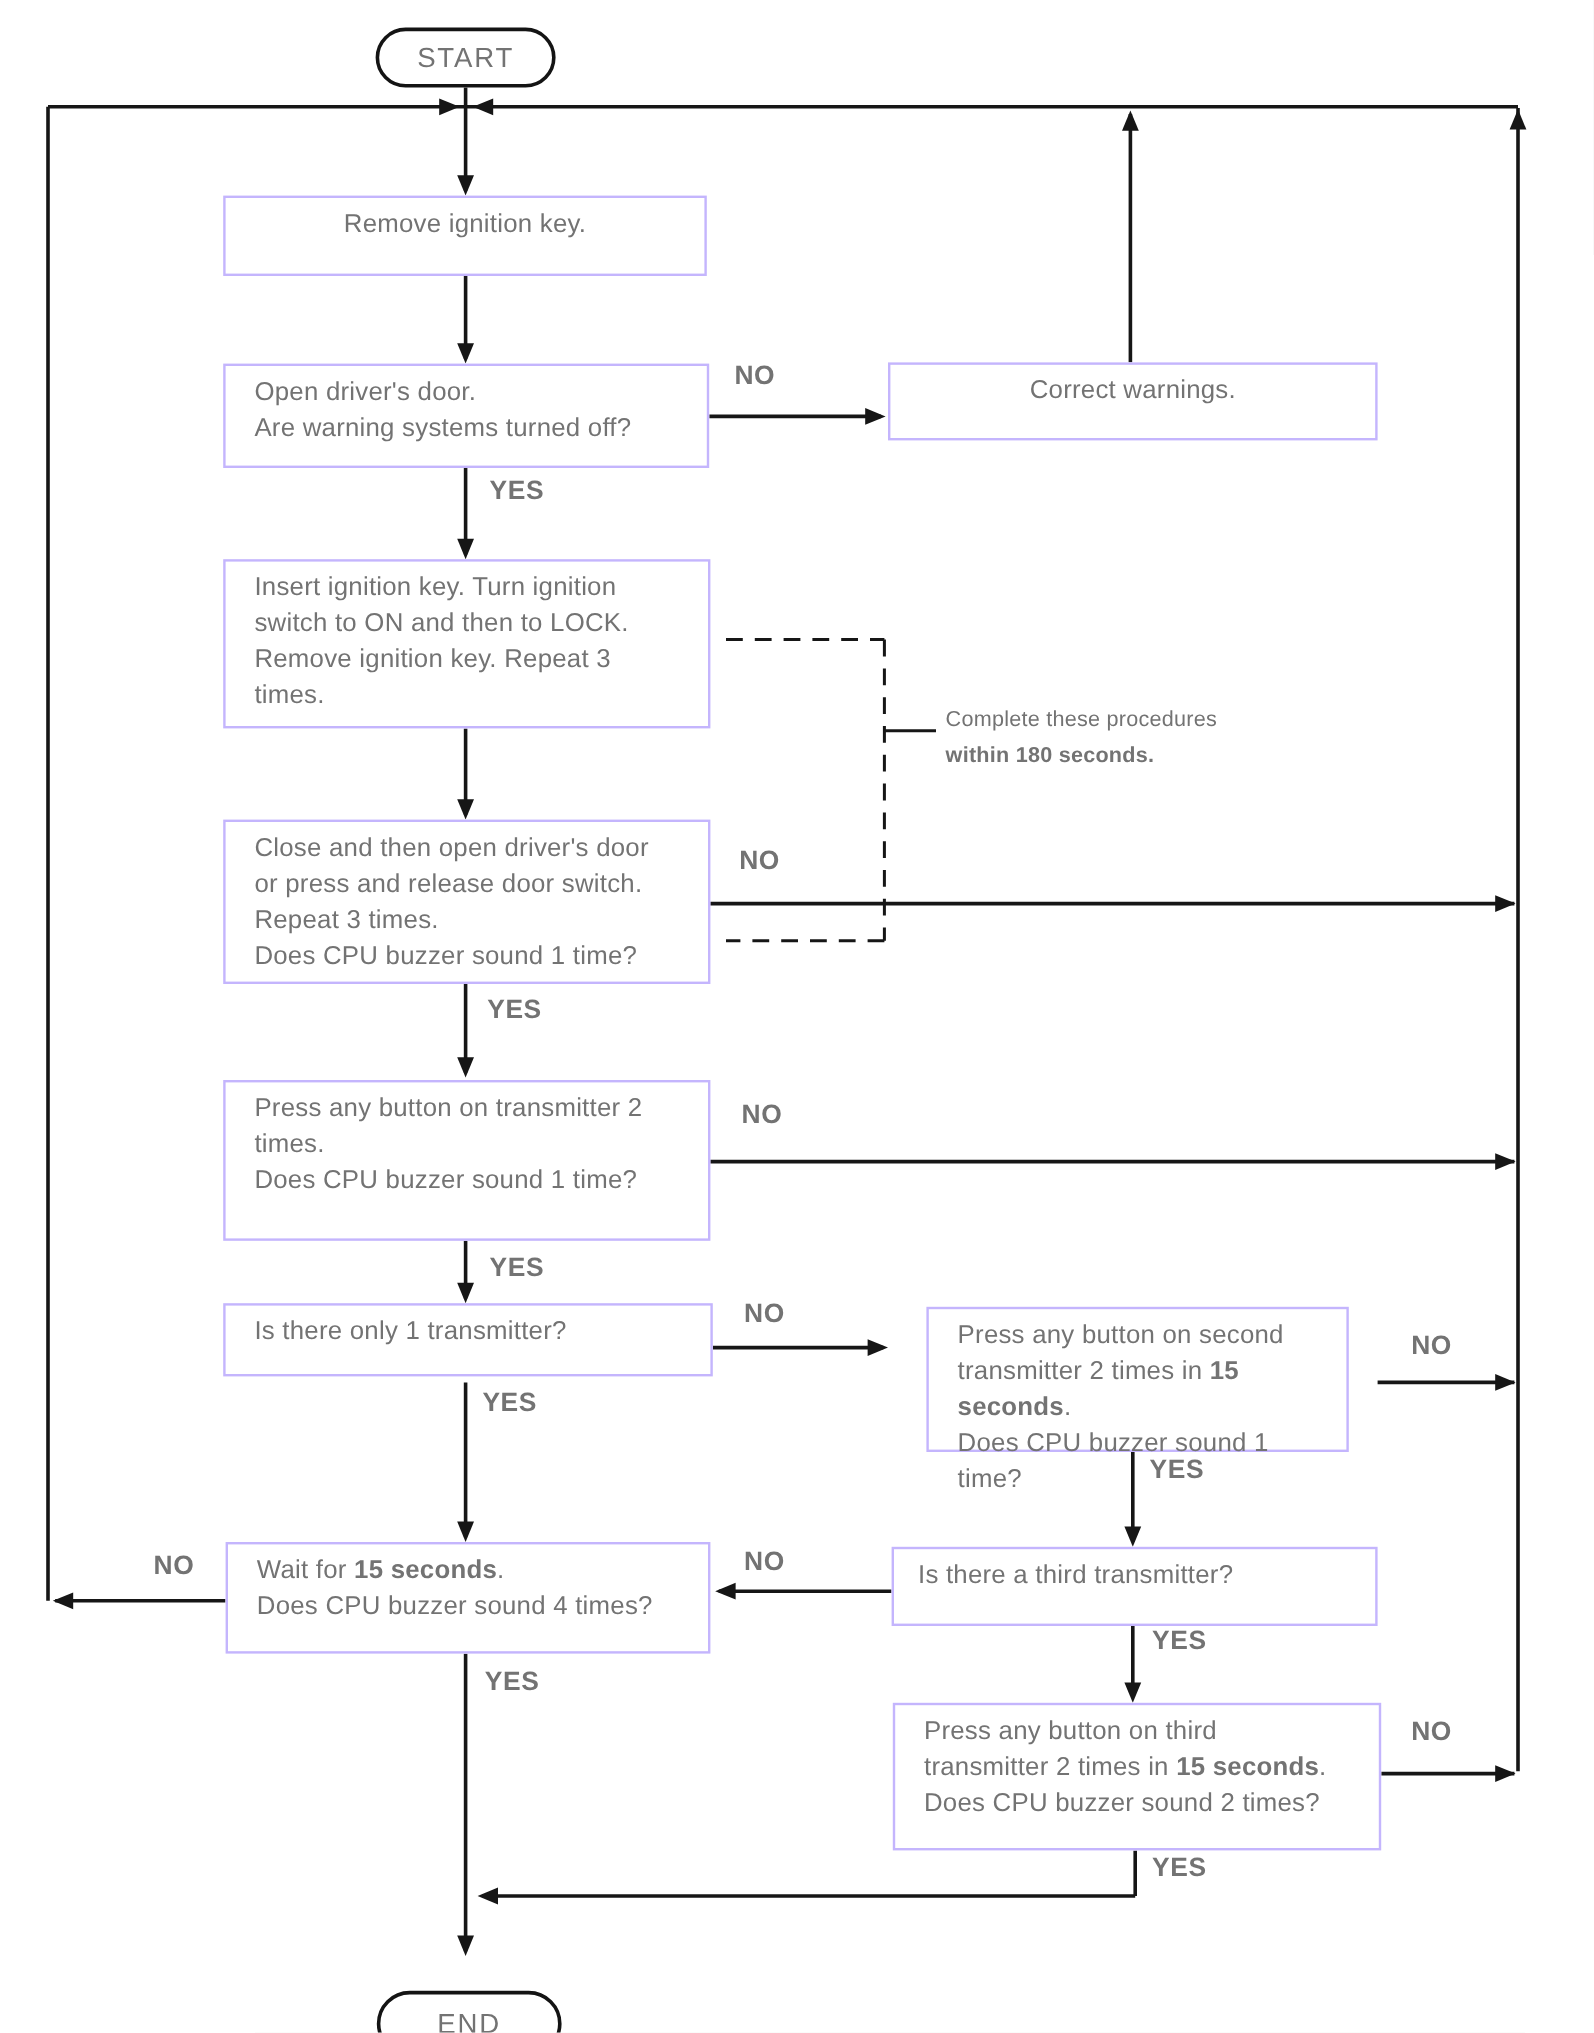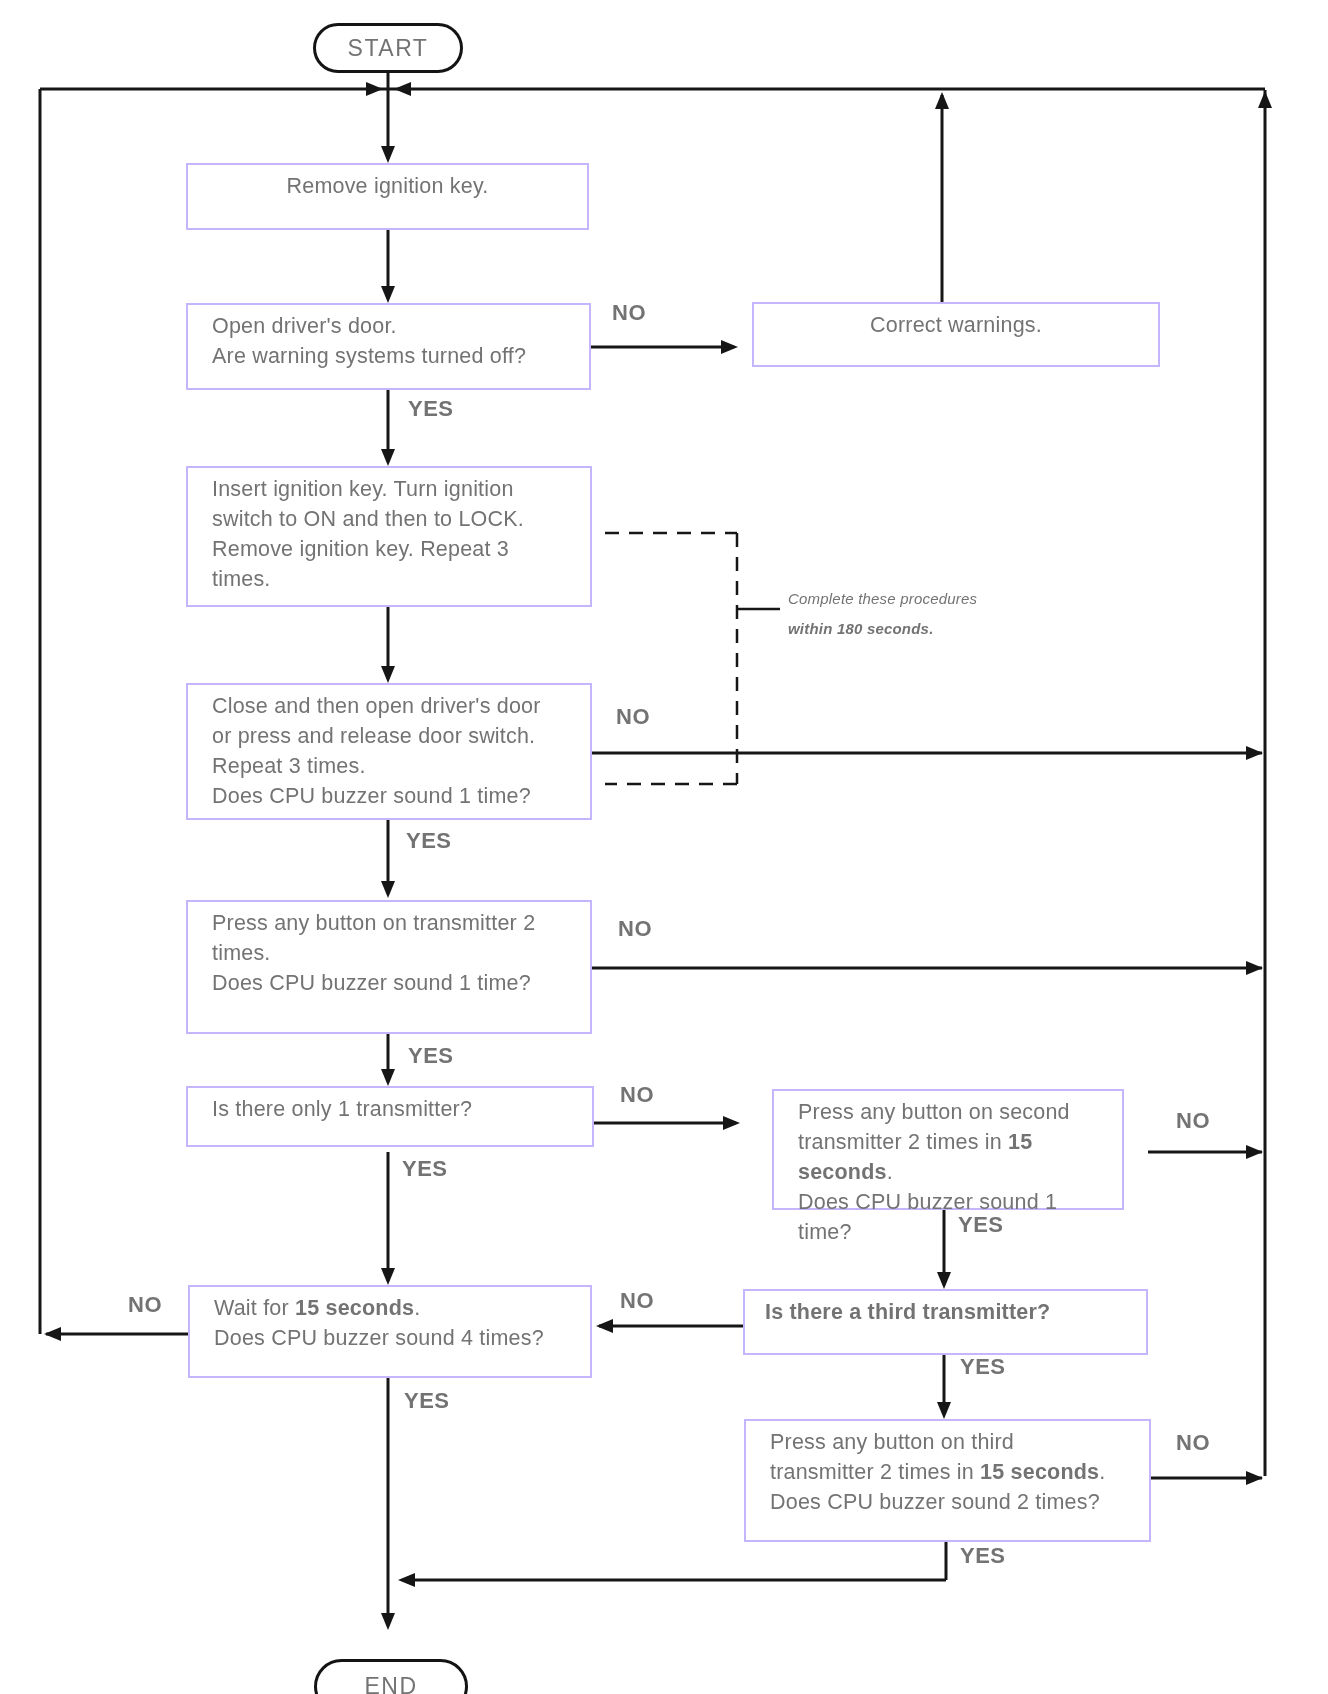--- a/index.html
+++ b/index.html
@@ -19,21 +19,21 @@
   }
   .node .txt { white-space:pre-line; }
   .tc { align-items:center; text-align:center; }
   .terminal {
     position:absolute; box-sizing:border-box;
     border:3px solid #141414; border-radius:30px; background:#ffffff;
     display:flex; align-items:center; justify-content:center;
     font-size:23px; letter-spacing:1.5px;
   }
   .edge-label { position:absolute; font-weight:bold; font-size:22px; letter-spacing:0.5px; }
-  .annotation { position:absolute; font-size:15px; line-height:30px; letter-spacing:0.2px;font-style:italic; }
+  .annotation { position:absolute; font-size:18px; line-height:30px; letter-spacing:0.2px; }
   .annotation .b2l { font-weight:bold; }
   b { font-weight:bold; }
 </style>
 </head>
 <body>
 
 <div id="canvas">
 
   <svg id="wires" viewBox="0 0 1328 1694" xmlns="http://www.w3.org/2000/svg" stroke="#161616" stroke-width="3" fill="none">
 
@@ -106,21 +106,21 @@
 
   <div class="node tc" style="left:186px; top:163px; width:403px; height:67px;">
     <span class="txt">Remove ignition key.</span>
   </div>
 
   <div class="node" style="left:186px; top:303px; width:405px; height:87px;">
     <span class="txt">Open driver's door.
 Are warning systems turned off?</span>
   </div>
 
-  <div class="node tc" style="left:740px; top:302px; width:408px; height:65px;margin-left:12px;">
+  <div class="node tc" style="left:740px; top:302px; width:408px; height:65px;">
     <span class="txt">Correct warnings.</span>
   </div>
 
   <div class="node" style="left:186px; top:466px; width:406px; height:141px;">
     <span class="txt">Insert ignition key. Turn ignition
 switch to ON and then to LOCK.
 Remove ignition key. Repeat 3
 times.</span>
   </div>
 
@@ -145,21 +145,21 @@
     <div>Press any button on second</div>
     <div><span>transmitter 2 times in </span><b>15 seconds</b><span>.</span></div>
     <div>Does CPU buzzer sound 1 time?</div>
   </div>
 
   <div class="node" style="left:188px; top:1285px; width:404px; height:93px;">
     <div><span>Wait for </span><b>15 seconds</b><span>.</span></div>
     <div>Does CPU buzzer sound 4 times?</div>
   </div>
 
-  <div class="node" style="left:743px; top:1289px; width:405px; height:66px; padding-left:20px;font-weight:bold;">
+  <div class="node" style="left:743px; top:1289px; width:405px; height:66px; padding-left:20px;">
     <span class="txt">Is there a third transmitter?</span>
   </div>
 
   <div class="node" style="left:744px; top:1419px; width:407px; height:123px;">
     <div>Press any button on third</div>
     <div><span>transmitter 2 times in </span><b>15 seconds</b><span>.</span></div>
     <div>Does CPU buzzer sound 2 times?</div>
   </div>
 
   <div class="edge-label" style="left:612px; top:300px;">NO</div>

